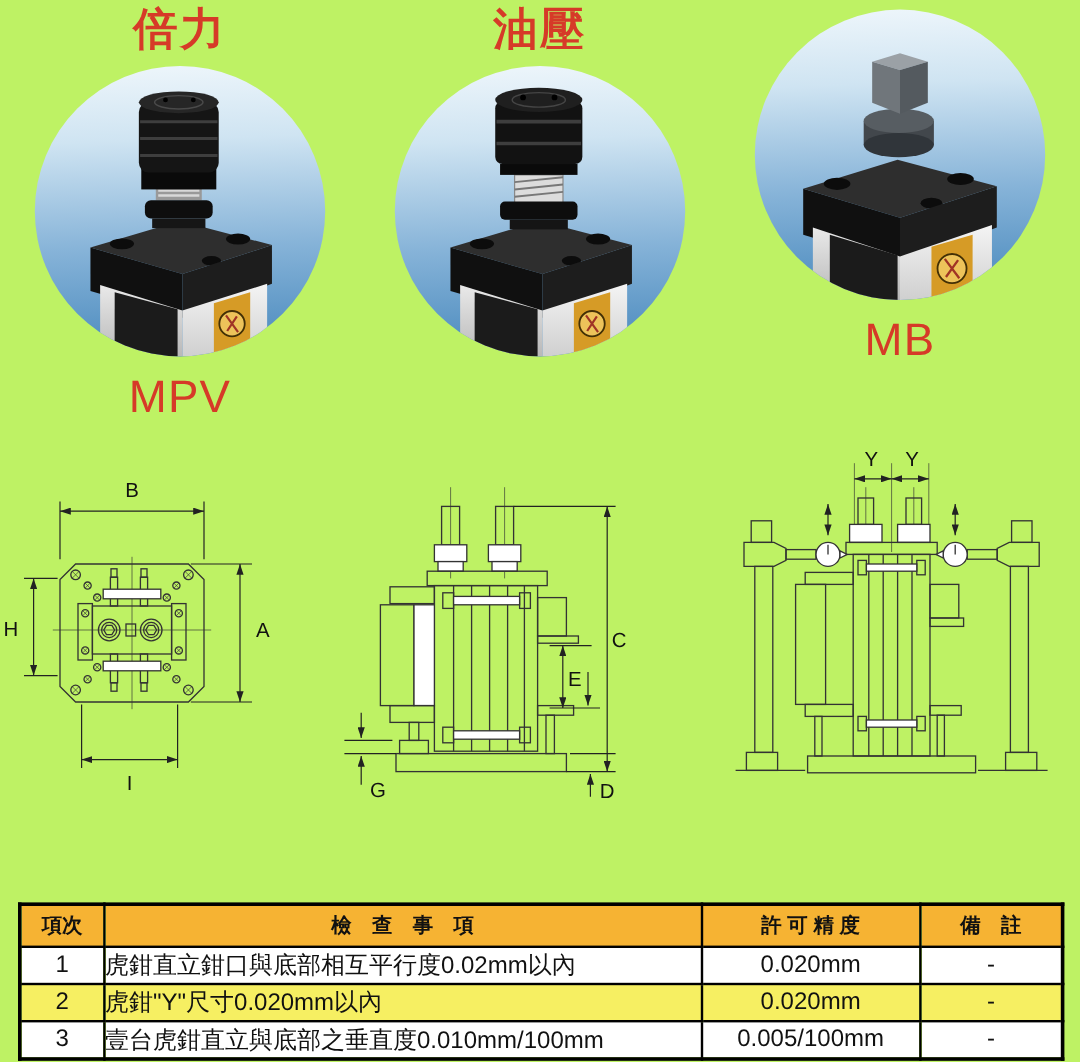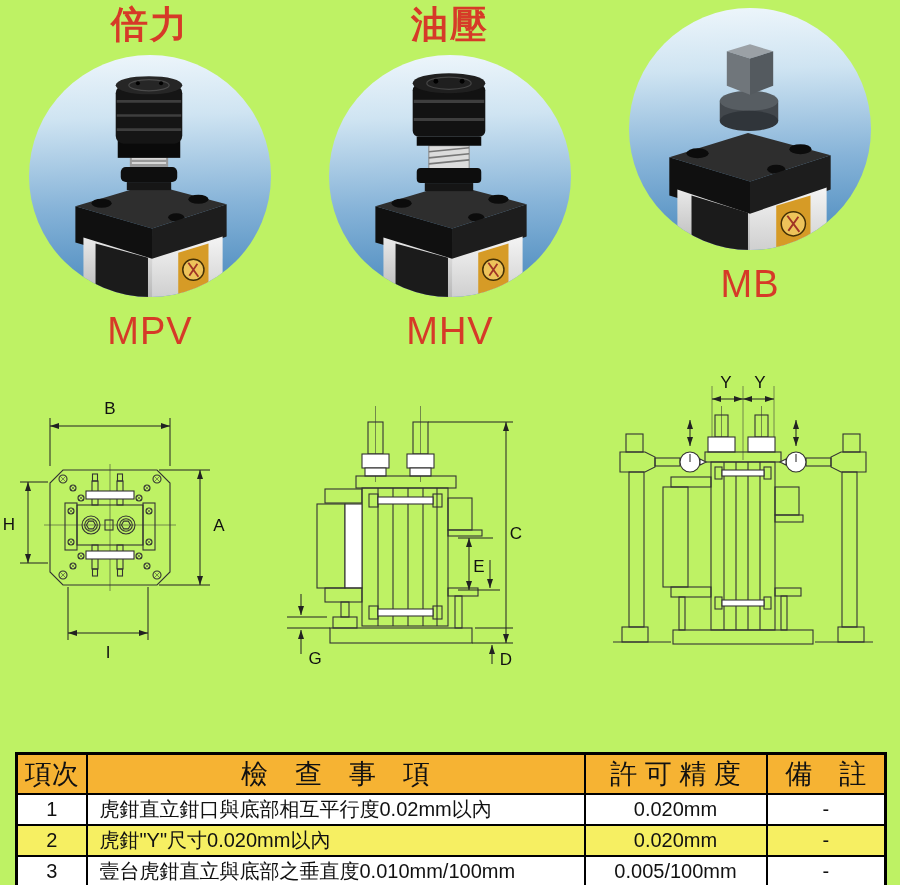--- a/index.html
+++ b/index.html
@@ -21,23 +21,23 @@
   #gv{left:593px;top:372px;}
   .ln{stroke:var(--drawing-line);fill:none;stroke-width:1.1;}
   .lnthin{stroke:var(--drawing-line);fill:none;stroke-width:0.55;}
   .lnfill{stroke:var(--drawing-line);fill:#fff;stroke-width:1.1;}
   .dim{stroke:#222;fill:none;stroke-width:1;}
   .dimtext{fill:#111;font-size:17px;font-family:"Liberation Sans",sans-serif;}
 
   
   .spec-table{position:absolute;left:15px;top:752px;width:869px;border-collapse:collapse;table-layout:fixed;border:3px solid #000;}
   .spec-table th,.spec-table td{border:2px solid #000;overflow:hidden;white-space:nowrap;color:#111;}
-  .spec-table th{background:var(--table-header-bg);font-size:27px;font-weight:normal;height:31px;text-align:center;}
+  .spec-table th{background:var(--table-header-bg);font-size:17px;font-weight:bold;height:31px;text-align:center;}
   .spec-table td{font-size:20px;height:26px;text-align:center;background:#fff;}
-  .spec-table td.item-cell{text-align:left;padding-left:12px;}
+  .spec-table td.item-cell{text-align:left;padding-left:0;}
   .spec-table tr.highlight td{background:var(--row-highlight-bg);}
 </style>
 </head>
 <body>
 
 <div class="stage">
 
   <div class="products">
 
     <div class="product-col">
@@ -130,21 +130,20 @@
             <line x1="84" y1="64" x2="154" y2="64" stroke="#3e3e3e" stroke-width="3"></line>
             <ellipse cx="119" cy="28" rx="36" ry="10" fill="#1f1f1f"></ellipse>
             <ellipse cx="119" cy="28" rx="22" ry="6" fill="none" stroke="#454545" stroke-width="1.2"></ellipse>
             <circle cx="106" cy="26" r="2.4" fill="#000"></circle>
               <circle cx="132" cy="26" r="2.4" fill="#000"></circle>
             <rect x="87" y="112" width="64" height="15" rx="4" fill="#0d0d0d"></rect>
             <rect x="95" y="127" width="48" height="8" fill="#151515"></rect>
           </g>
         </svg>
       </div>
-      <div class="product-model">MHV</div>
     </div>
 
     <div class="product-col">
       <div class="photo-circle">
         <svg width="242" height="242" viewBox="0 0 240 240">
           <defs>
             <linearGradient id="p3l" x1="0" y1="0" x2="0" y2="1">
                 <stop offset="0" stop-color="#e9e9e9"></stop>
                 <stop offset="1" stop-color="#b5b5b5"></stop>
               </linearGradient>

